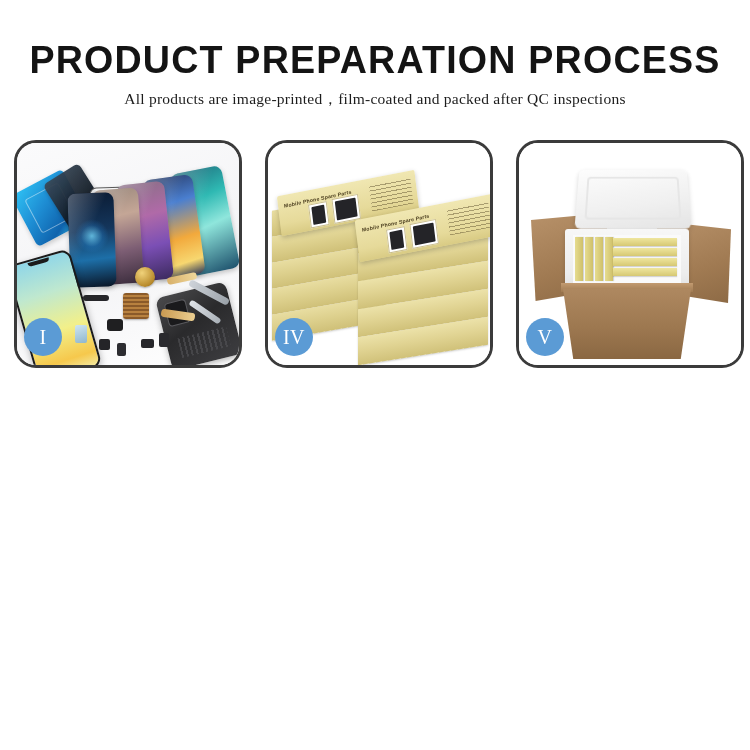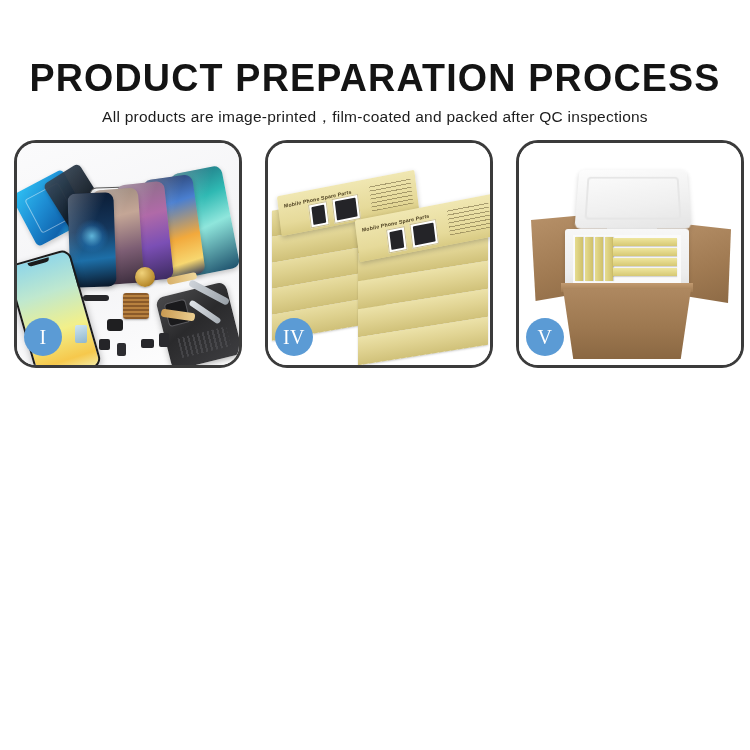--- a/index.html
+++ b/index.html
@@ -7,34 +7,35 @@
   body{
     width:750px;height:750px;
     background:#ffffff;
     font-family:"Liberation Sans","DejaVu Sans",sans-serif;
     overflow:hidden;
     position:relative;
   }
   .page{width:750px;height:750px;position:relative;}
 
   
-  .header{padding-top:58px;text-align:center;}
+  .header{padding-top:40px;text-align:center;}
   .title{
     font-size:38px;line-height:40px;
     font-weight:700;letter-spacing:1.2px;
     color:#141414;
     transform:scaleX(0.99);
     white-space:nowrap;
   }
   .subtitle{
     margin-top:10px;
     font-size:15.5px;line-height:18px;
     color:#1c1c1c;font-weight:400;
     letter-spacing:0.25px;
     white-space:nowrap;
+    font-family:Liberation Serif, serif;
   }
 
   
   .grid{
     position:absolute;left:14px;top:140px;
     width:730px;
     display:grid;
     grid-template-columns:228px 228px 228px;
     grid-template-rows:228px 228px;
     column-gap:23px;row-gap:84px;

